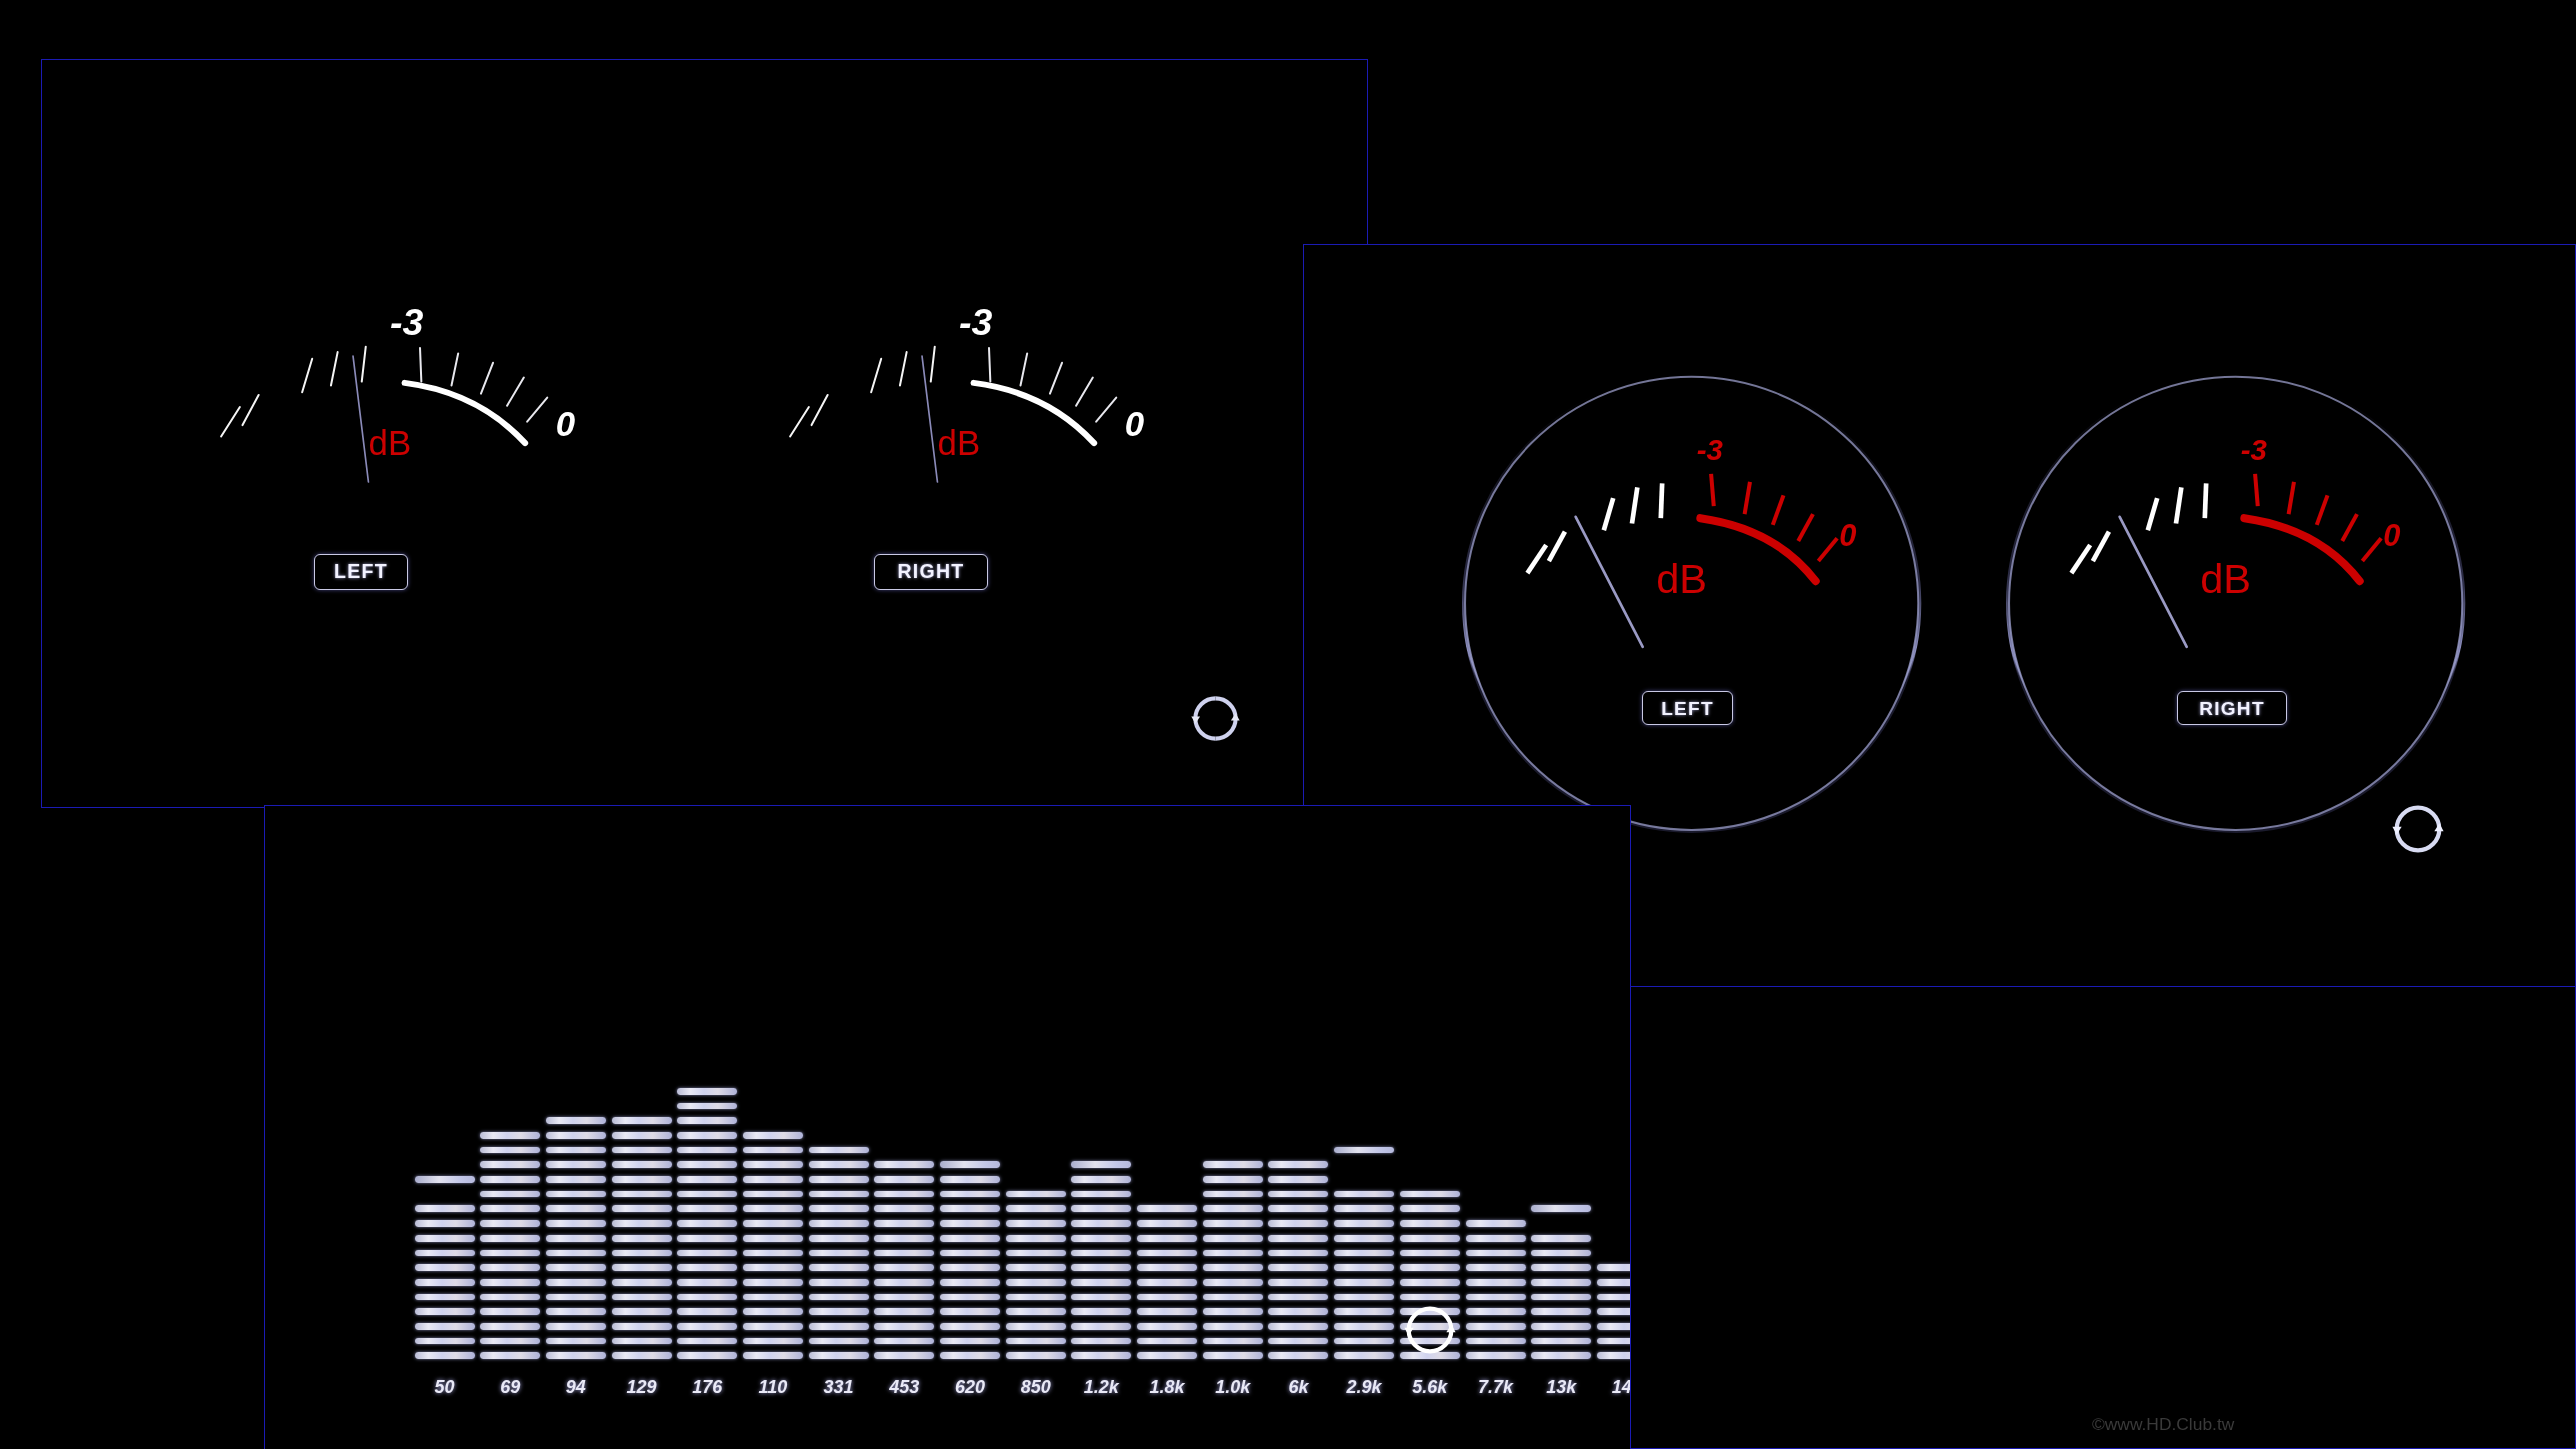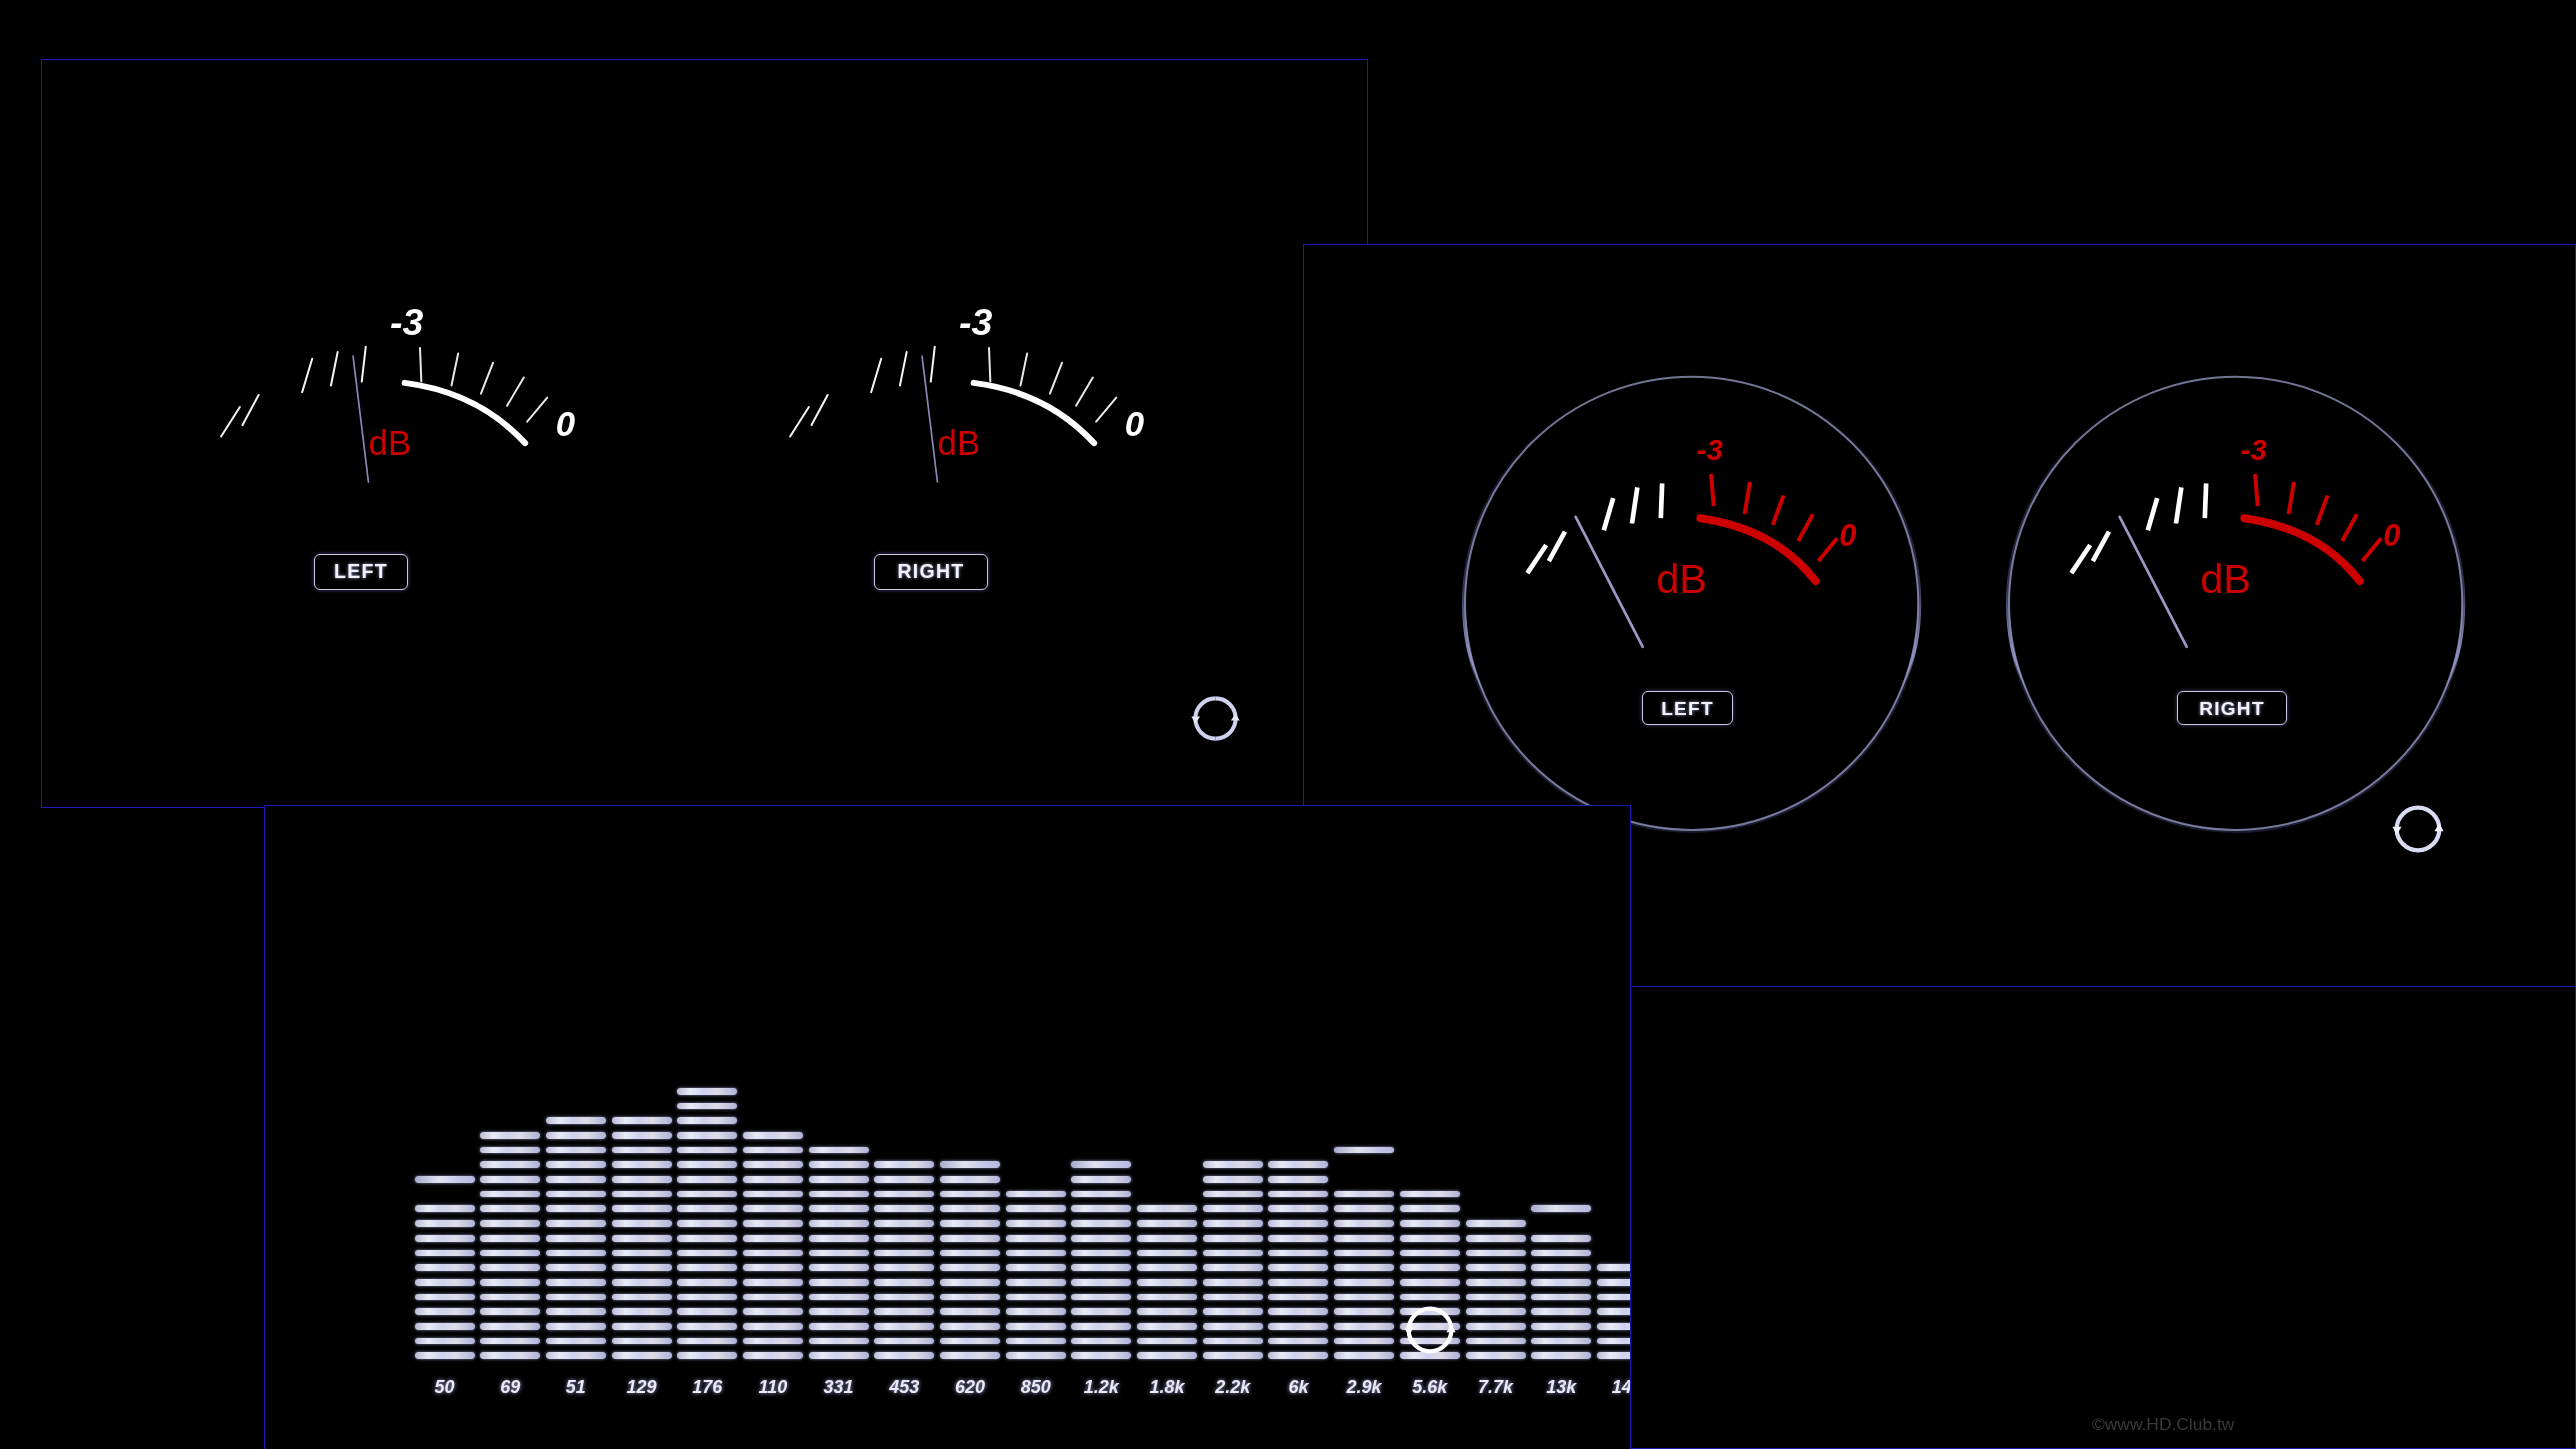--- a/index.html
+++ b/index.html
@@ -542,31 +542,31 @@
             <div class="seg"></div>
             <div class="seg"></div>
             <div class="seg"></div>
             <div class="seg"></div>
             <div class="seg"></div>
           </div>
         </div>
       <div class="spec-labels" id="spec-labels" style="left:148px; bottom:142px;">
           <div class="spec-label" style="width: 63px; margin-right: 2.7px;">50</div>
           <div class="spec-label" style="width: 63px; margin-right: 2.7px;">69</div>
-          <div class="spec-label" style="width: 63px; margin-right: 2.7px;">51</div>
+          <div class="spec-label" style="width: 63px; margin-right: 2.7px;">94</div>
           <div class="spec-label" style="width: 63px; margin-right: 2.7px;">129</div>
           <div class="spec-label" style="width: 63px; margin-right: 2.7px;">176</div>
           <div class="spec-label" style="width: 63px; margin-right: 2.7px;">110</div>
           <div class="spec-label" style="width: 63px; margin-right: 2.7px;">331</div>
           <div class="spec-label" style="width: 63px; margin-right: 2.7px;">453</div>
           <div class="spec-label" style="width: 63px; margin-right: 2.7px;">620</div>
           <div class="spec-label" style="width: 63px; margin-right: 2.7px;">850</div>
           <div class="spec-label" style="width: 63px; margin-right: 2.7px;">1.2k</div>
           <div class="spec-label" style="width: 63px; margin-right: 2.7px;">1.8k</div>
-          <div class="spec-label" style="width: 63px; margin-right: 2.7px;">2.2k</div>
+          <div class="spec-label" style="width: 63px; margin-right: 2.7px;">1.0k</div>
           <div class="spec-label" style="width: 63px; margin-right: 2.7px;">6k</div>
           <div class="spec-label" style="width: 63px; margin-right: 2.7px;">2.9k</div>
           <div class="spec-label" style="width: 63px; margin-right: 2.7px;">5.6k</div>
           <div class="spec-label" style="width: 63px; margin-right: 2.7px;">7.7k</div>
           <div class="spec-label" style="width: 63px; margin-right: 2.7px;">13k</div>
           <div class="spec-label" style="width: 63px; margin-right: 2.7px;">14k</div>
           <div class="spec-label" style="width: 63px; margin-right: 2.7px;">high</div>
         </div>
     </div>
     <div class="refresh-icon" style="left:1403px; top:1303px; position:fixed;">

